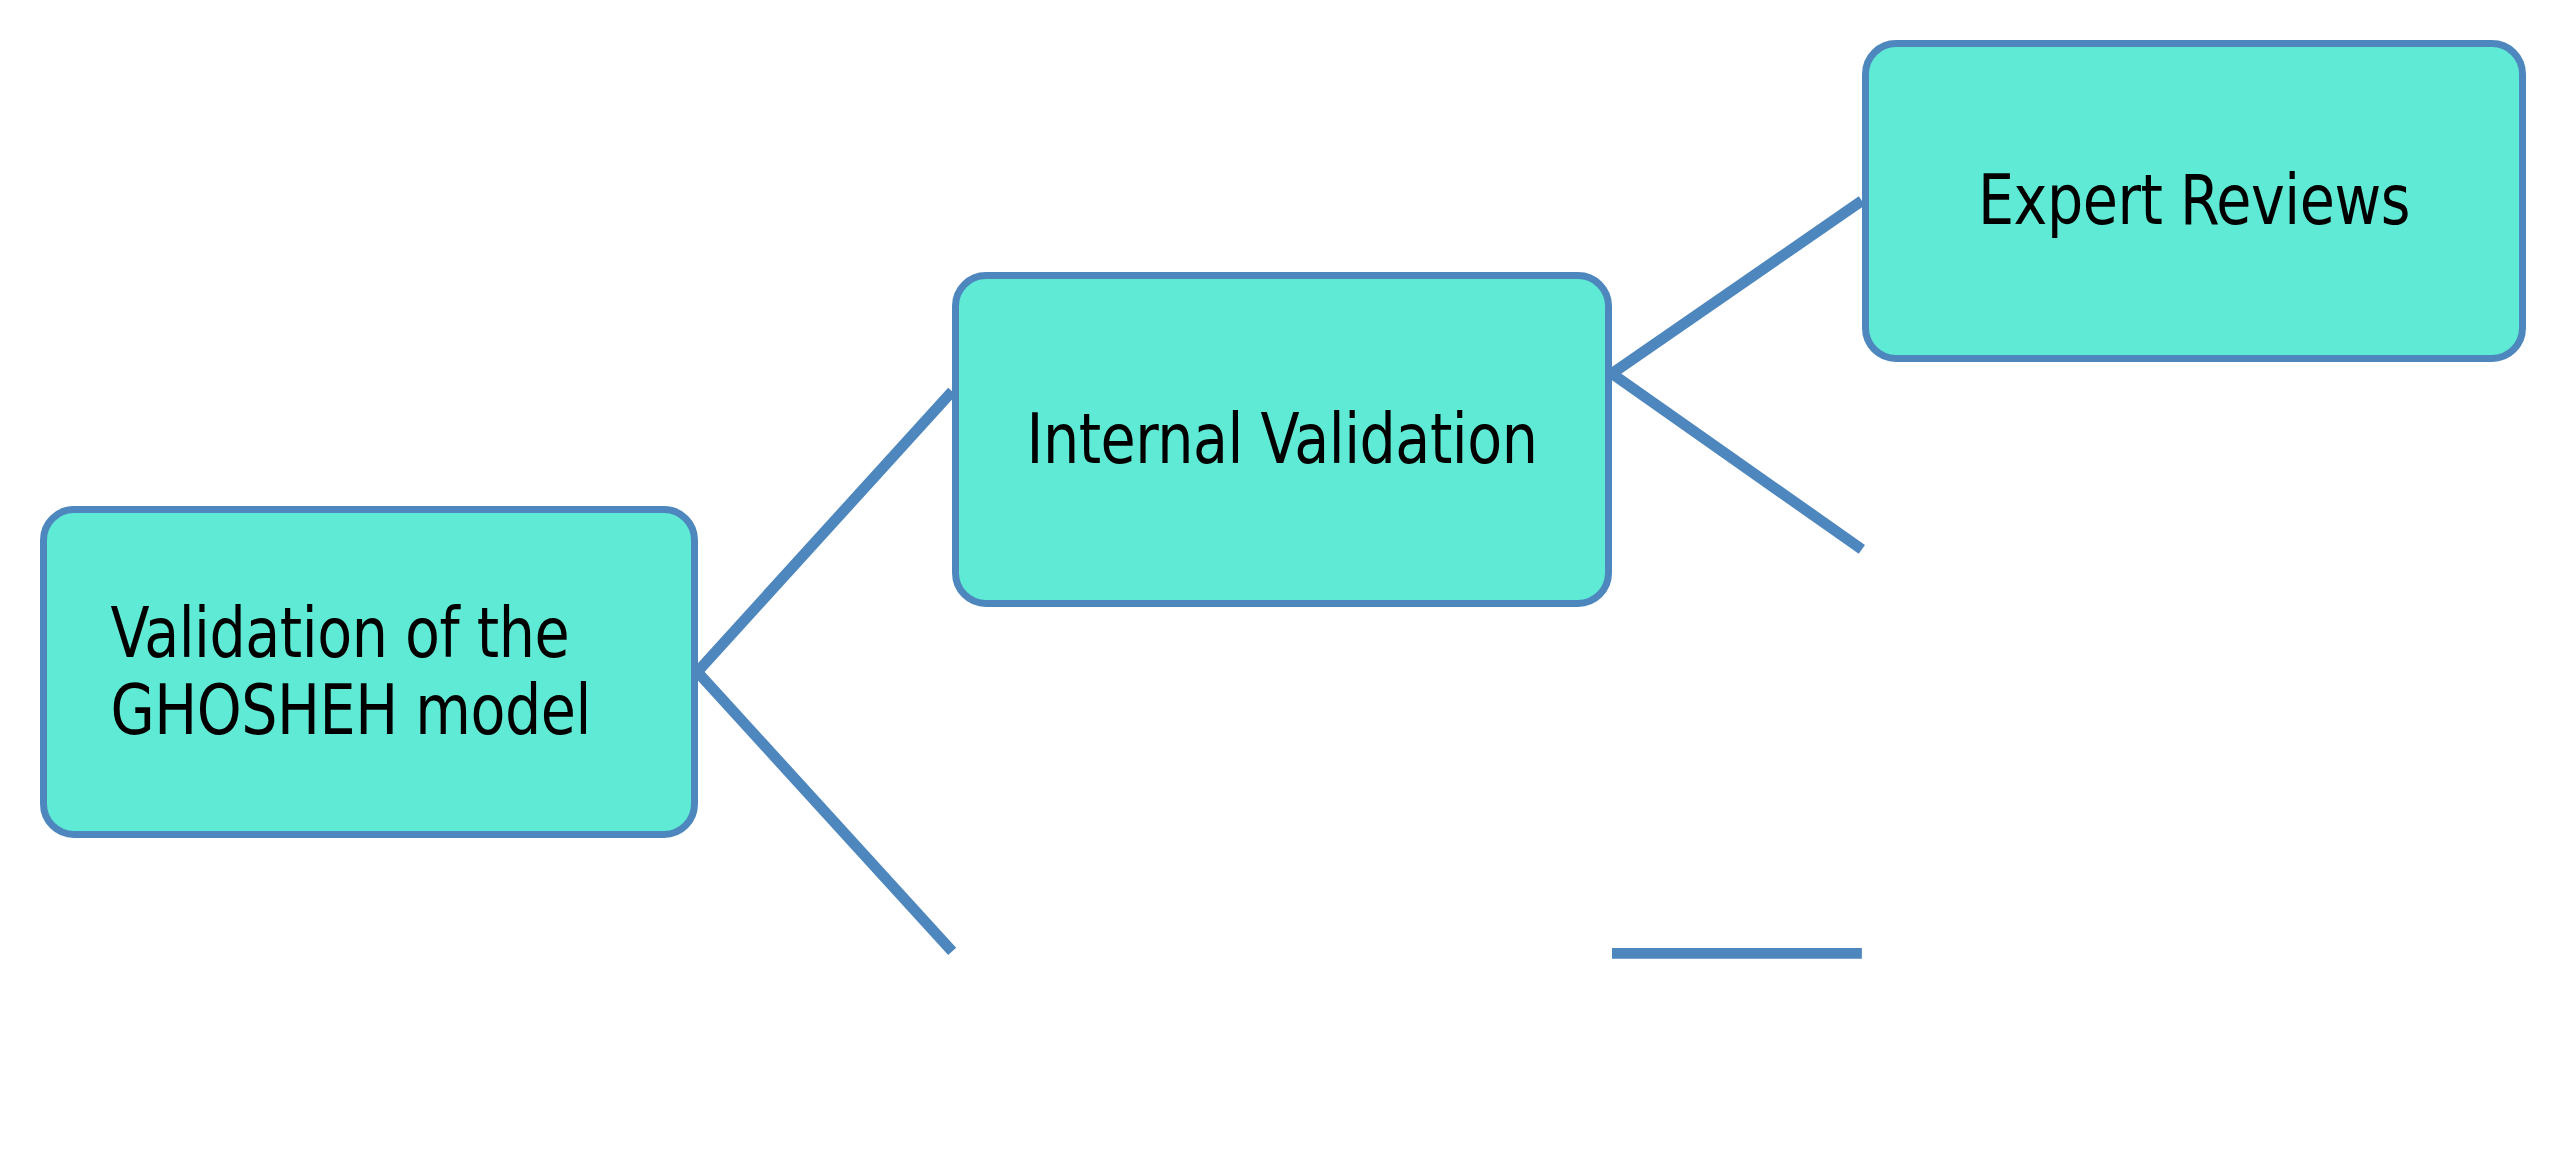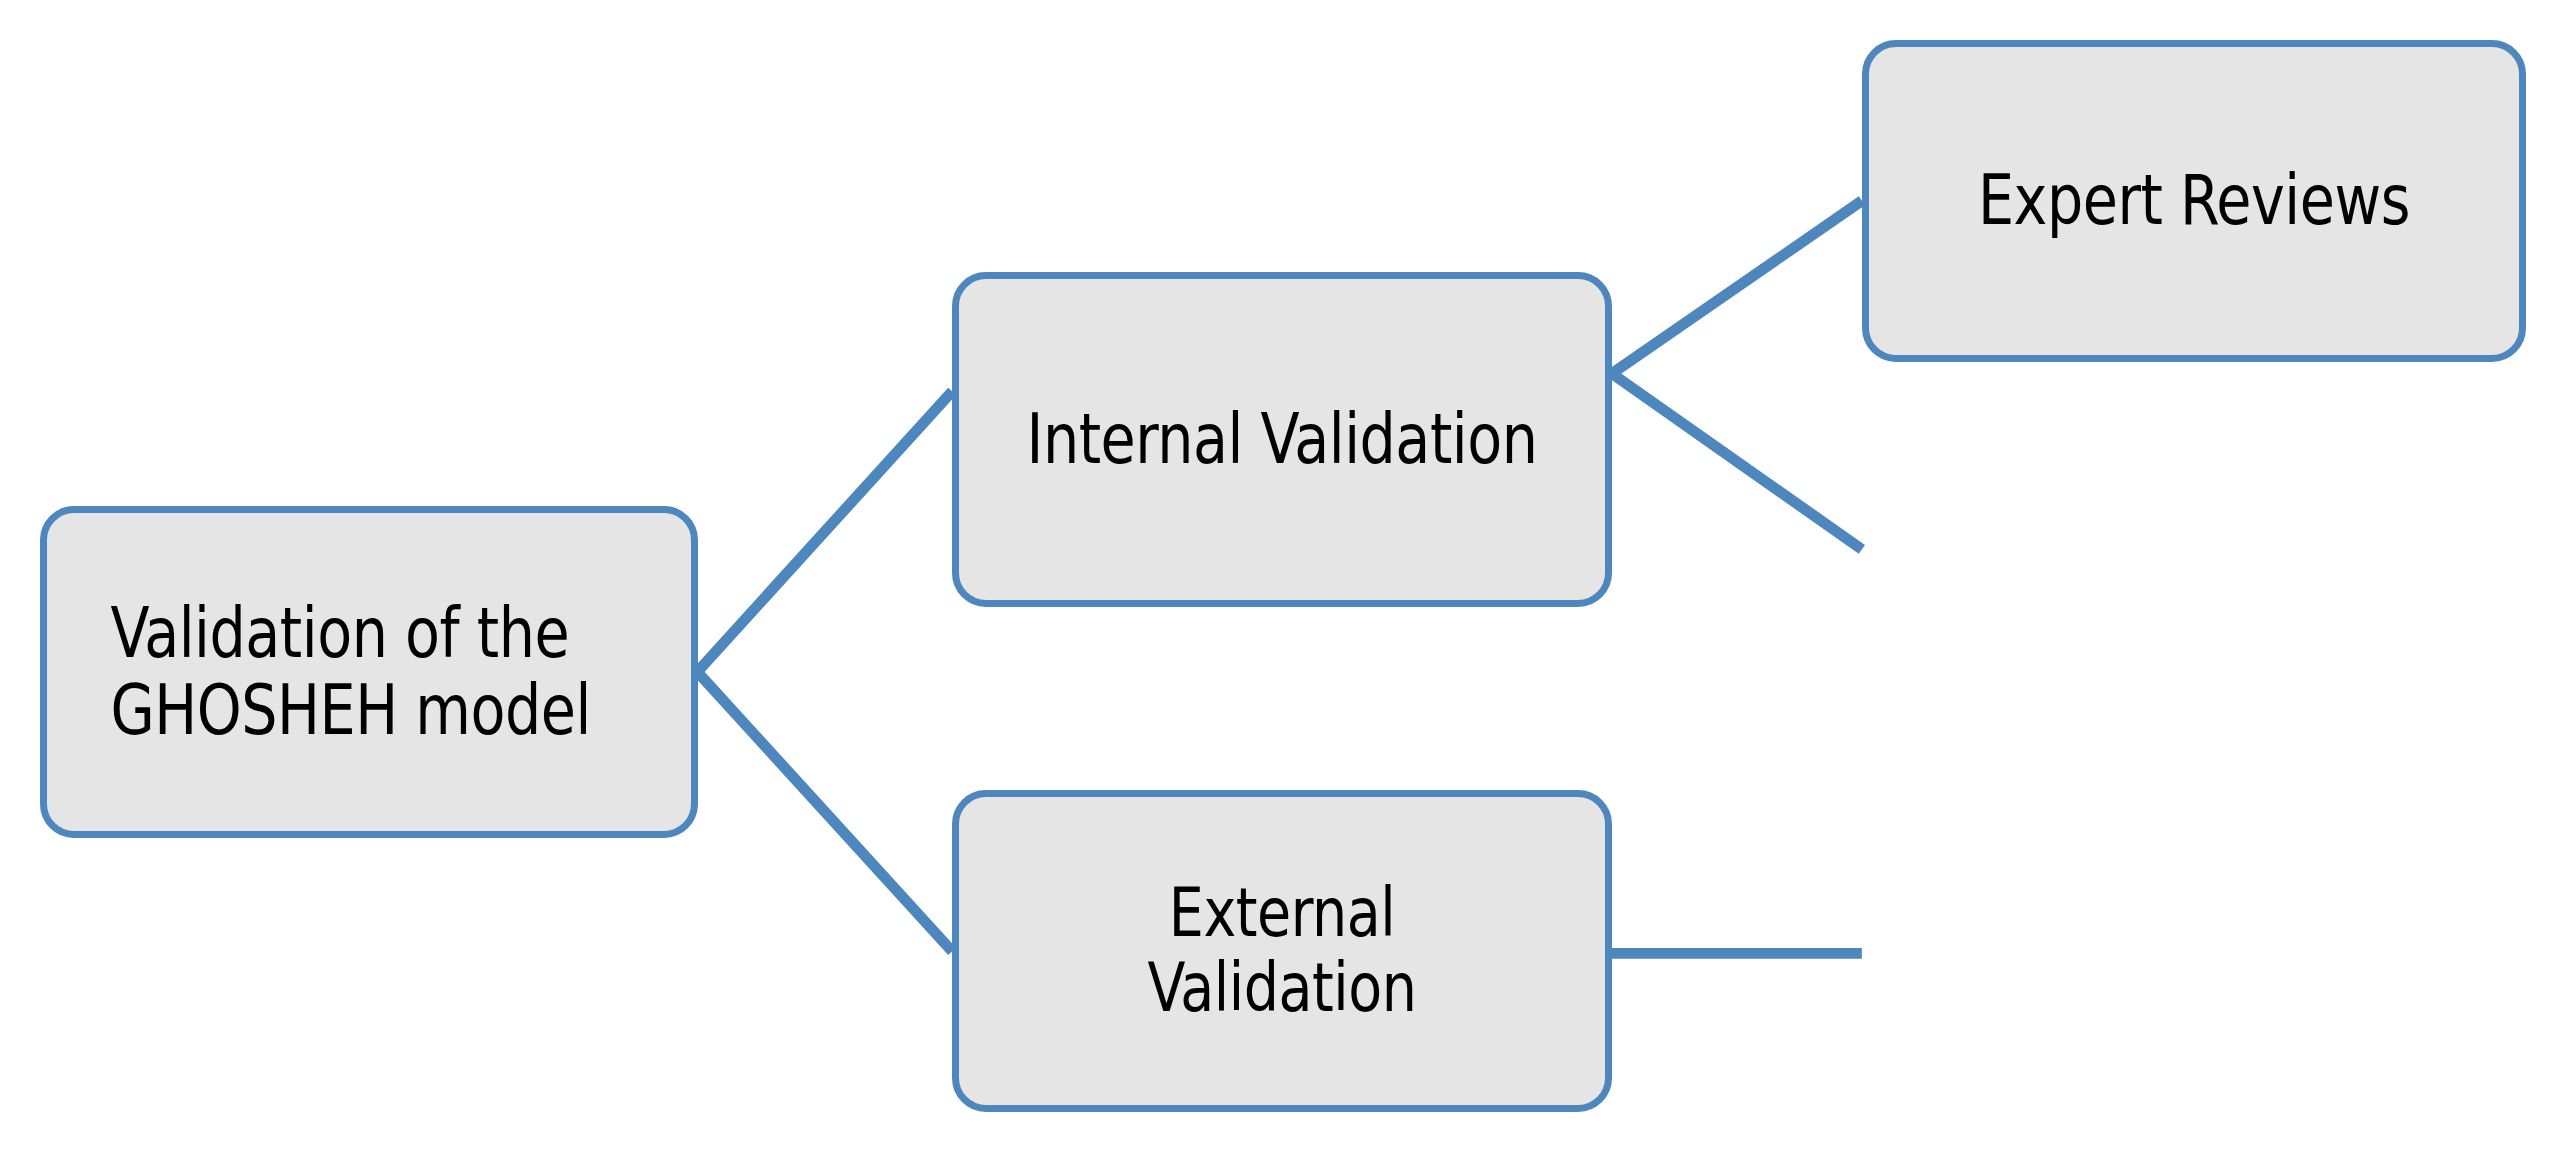--- a/index.html
+++ b/index.html
@@ -19,21 +19,21 @@
     position: absolute;
     left: 0;
     top: 0;
     width: 2576px;
     height: 1161px;
     pointer-events: none;
   }
   .node {
     position: absolute;
     box-sizing: border-box;
-    background: #e5e5e5;
+    background: #5eead4;
     border: 7px solid #4E86BE;
     border-radius: 34px;
     display: flex;
     align-items: center;
     justify-content: center;
     z-index: 2;
   }
   .node-label {
     display: block;
     width: 100%;
@@ -114,20 +114,16 @@
 
   <div class="node" id="node-internal">
     <span class="node-label">Internal Validation</span>
   </div>
 
   <div class="node" id="node-expert">
     <span class="node-label">Expert Reviews</span>
   </div>
 
 
-  <div class="node" id="node-external">
-    <span class="node-label">External
-Validation</span>
-  </div>
 
 
 </div>
 
 
 </body></html>

